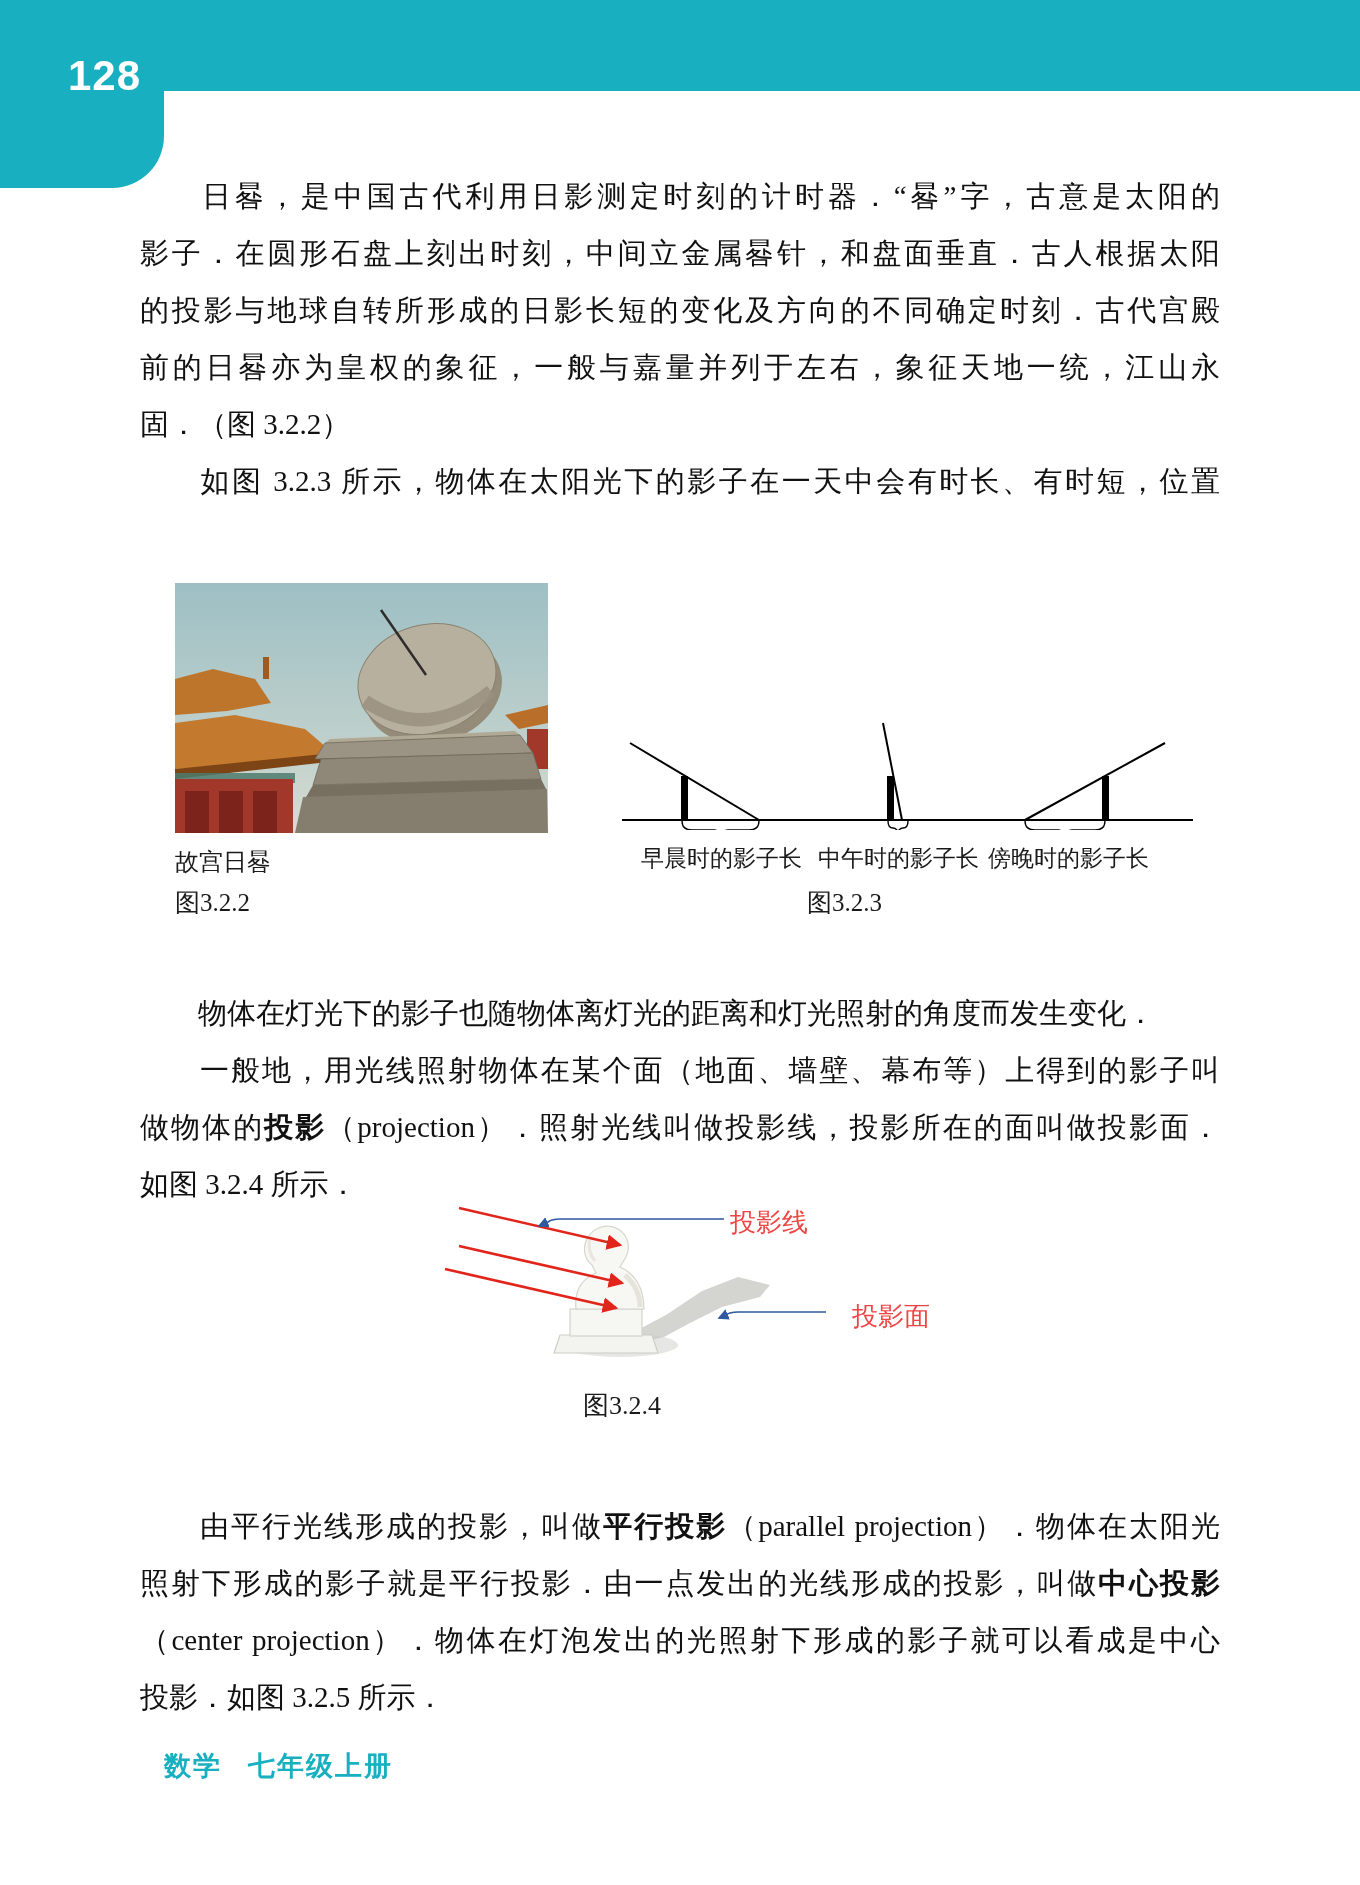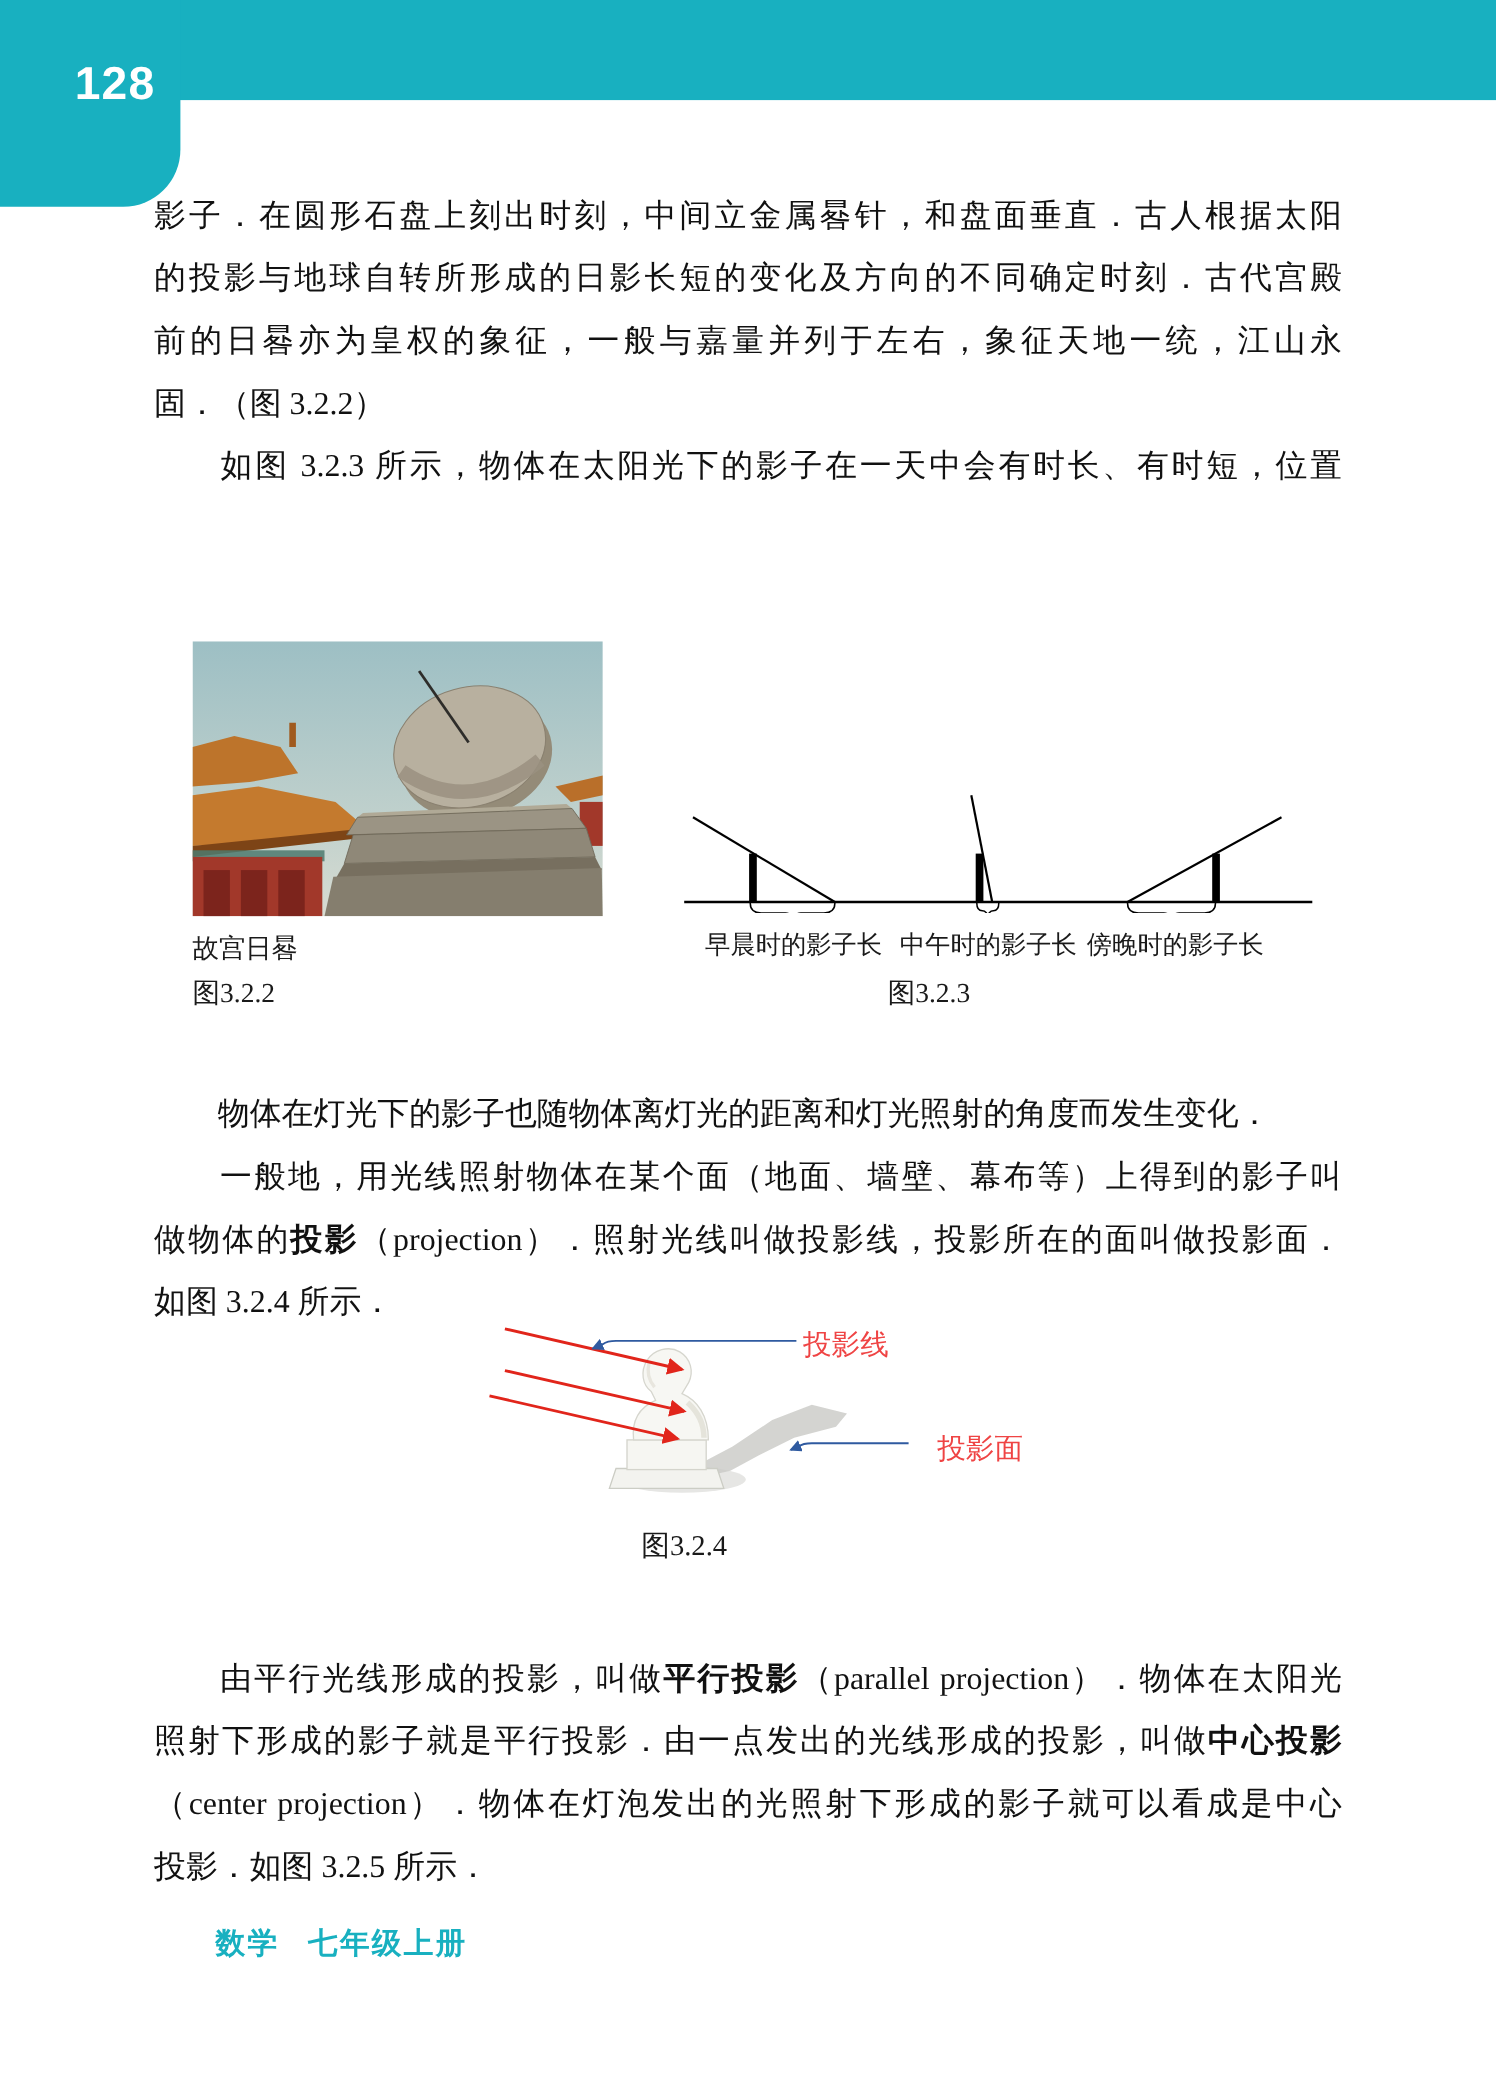--- a/index.html
+++ b/index.html
@@ -28,35 +28,36 @@
   .tline.last{text-align-last:left;}
   .tline.indent::before{content:"";display:inline-block;width:58px;}
   .seg-b{font-family:"Liberation Sans","DejaVu Sans",sans-serif;font-weight:700;}
   .photo-frame{position:absolute;left:175px;top:583px;width:373px;height:250px;}
   .figcap{position:absolute;font-size:25px;color:#1a1a1a;}
   .diaglabel{position:absolute;font-size:23px;color:#1a1a1a;white-space:nowrap;}
   .callout-label{position:absolute;font-size:26px;color:#ef4444;white-space:nowrap;}
   .svgabs{position:absolute;}
   .footer{
     position:absolute;left:164px;top:1748px;color:var(--accent);
-    font-family:"Liberation Sans","DejaVu Sans",sans-serif;font-weight:700;font-size:27px;letter-spacing:2px;margin-left:32px;
+    font-family:"Liberation Sans","DejaVu Sans",sans-serif;font-weight:700;font-size:27px;letter-spacing:2px;
   }
   .footer-book{margin-left:26px;}
 </style>
 </head>
 <body>
 
 <div class="page">
 
   <div class="header-bar"></div>
   <div class="header-lobe">
     <div class="page-num">128</div>
   </div>
 
   <div class="textblock" style="top:168px">
+      <div class="tline indent"><span>日晷，是中国古代利用日影测定时刻的计时器．“晷”字，古意是太阳的</span></div>
       <div class="tline"><span>影子．在圆形石盘上刻出时刻，中间立金属晷针，和盘面垂直．古人根据太阳</span></div>
       <div class="tline"><span>的投影与地球自转所形成的日影长短的变化及方向的不同确定时刻．古代宫殿</span></div>
       <div class="tline"><span>前的日晷亦为皇权的象征，一般与嘉量并列于左右，象征天地一统，江山永</span></div>
       <div class="tline last"><span>固．（图 3.2.2）</span></div>
       <div class="tline indent"><span>如图 3.2.3 所示，物体在太阳光下的影子在一天中会有时长、有时短，位置</span></div>
     </div>
 
   <div class="photo-frame">
     <svg width="373" height="250" viewBox="0 0 373 250">
       <defs>

